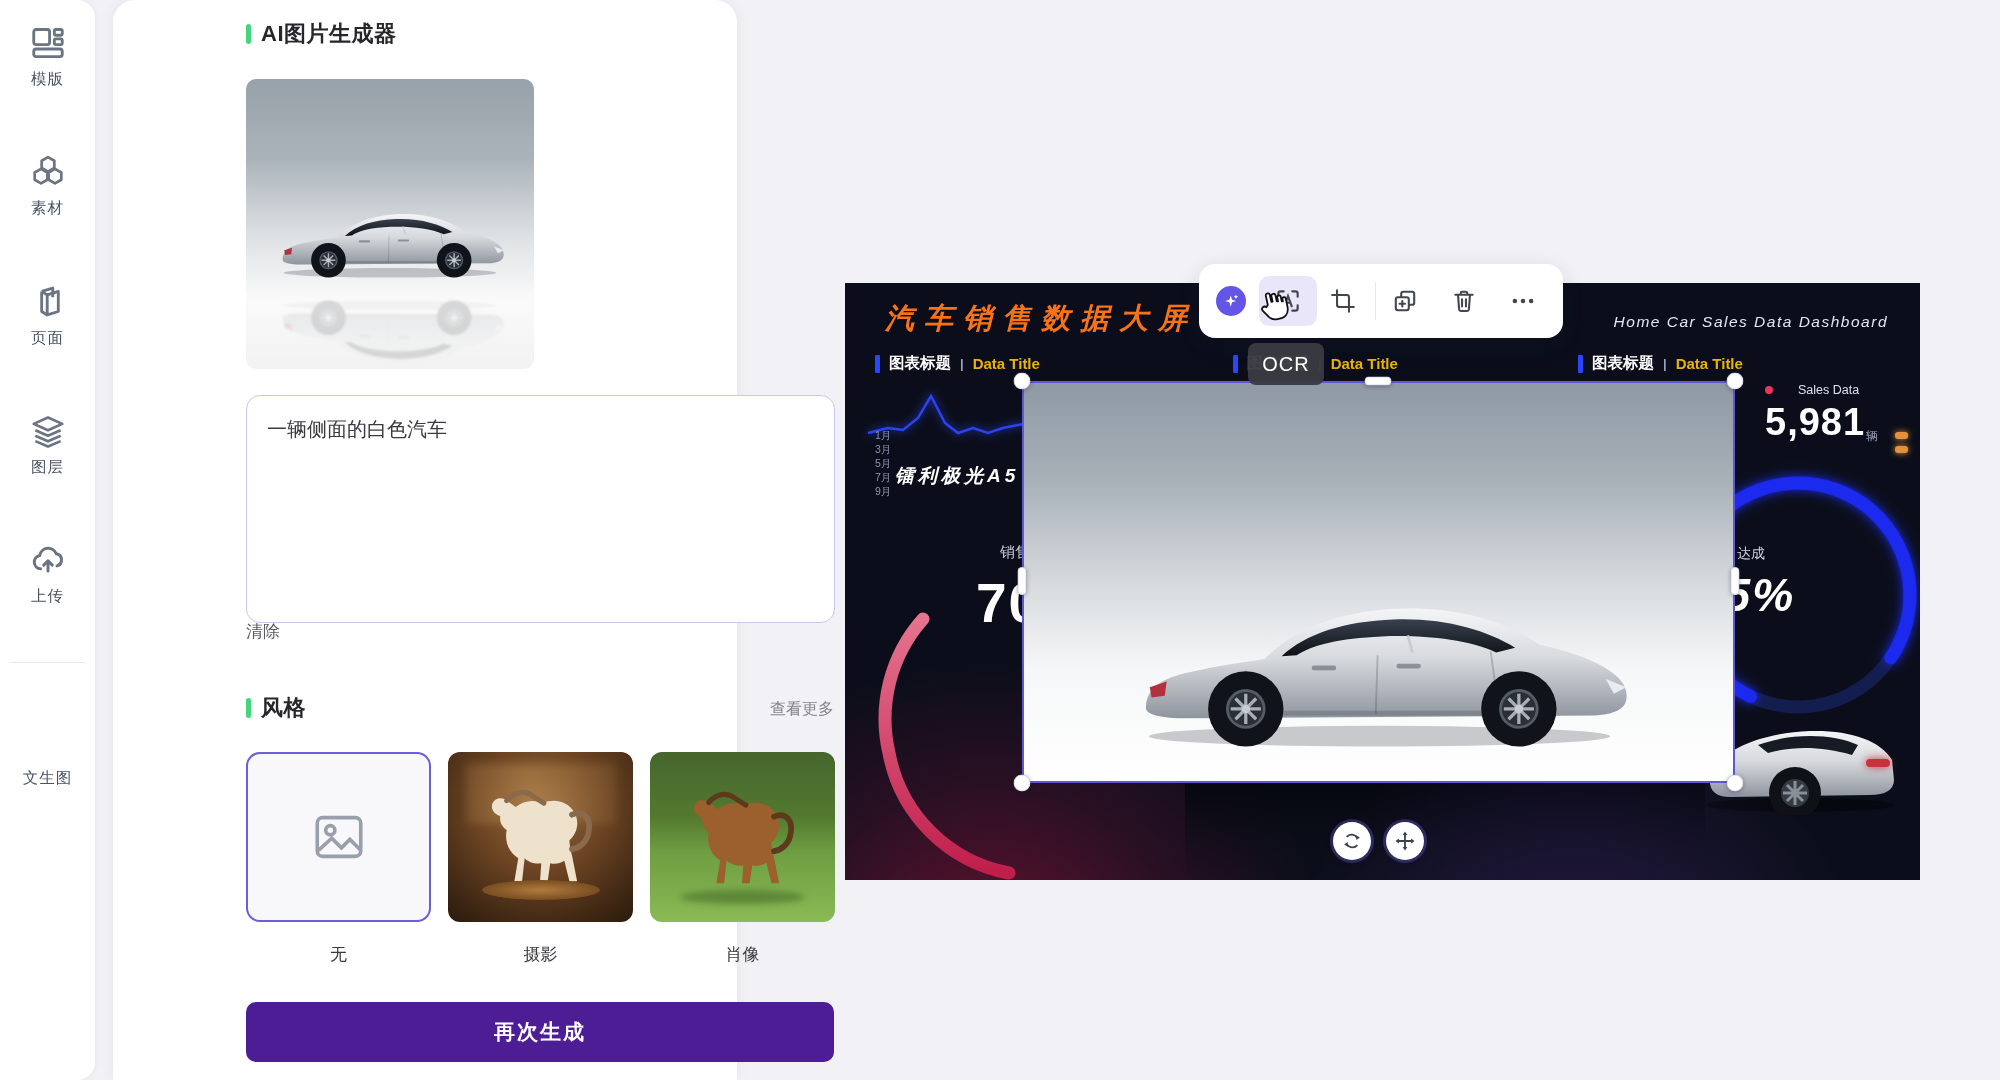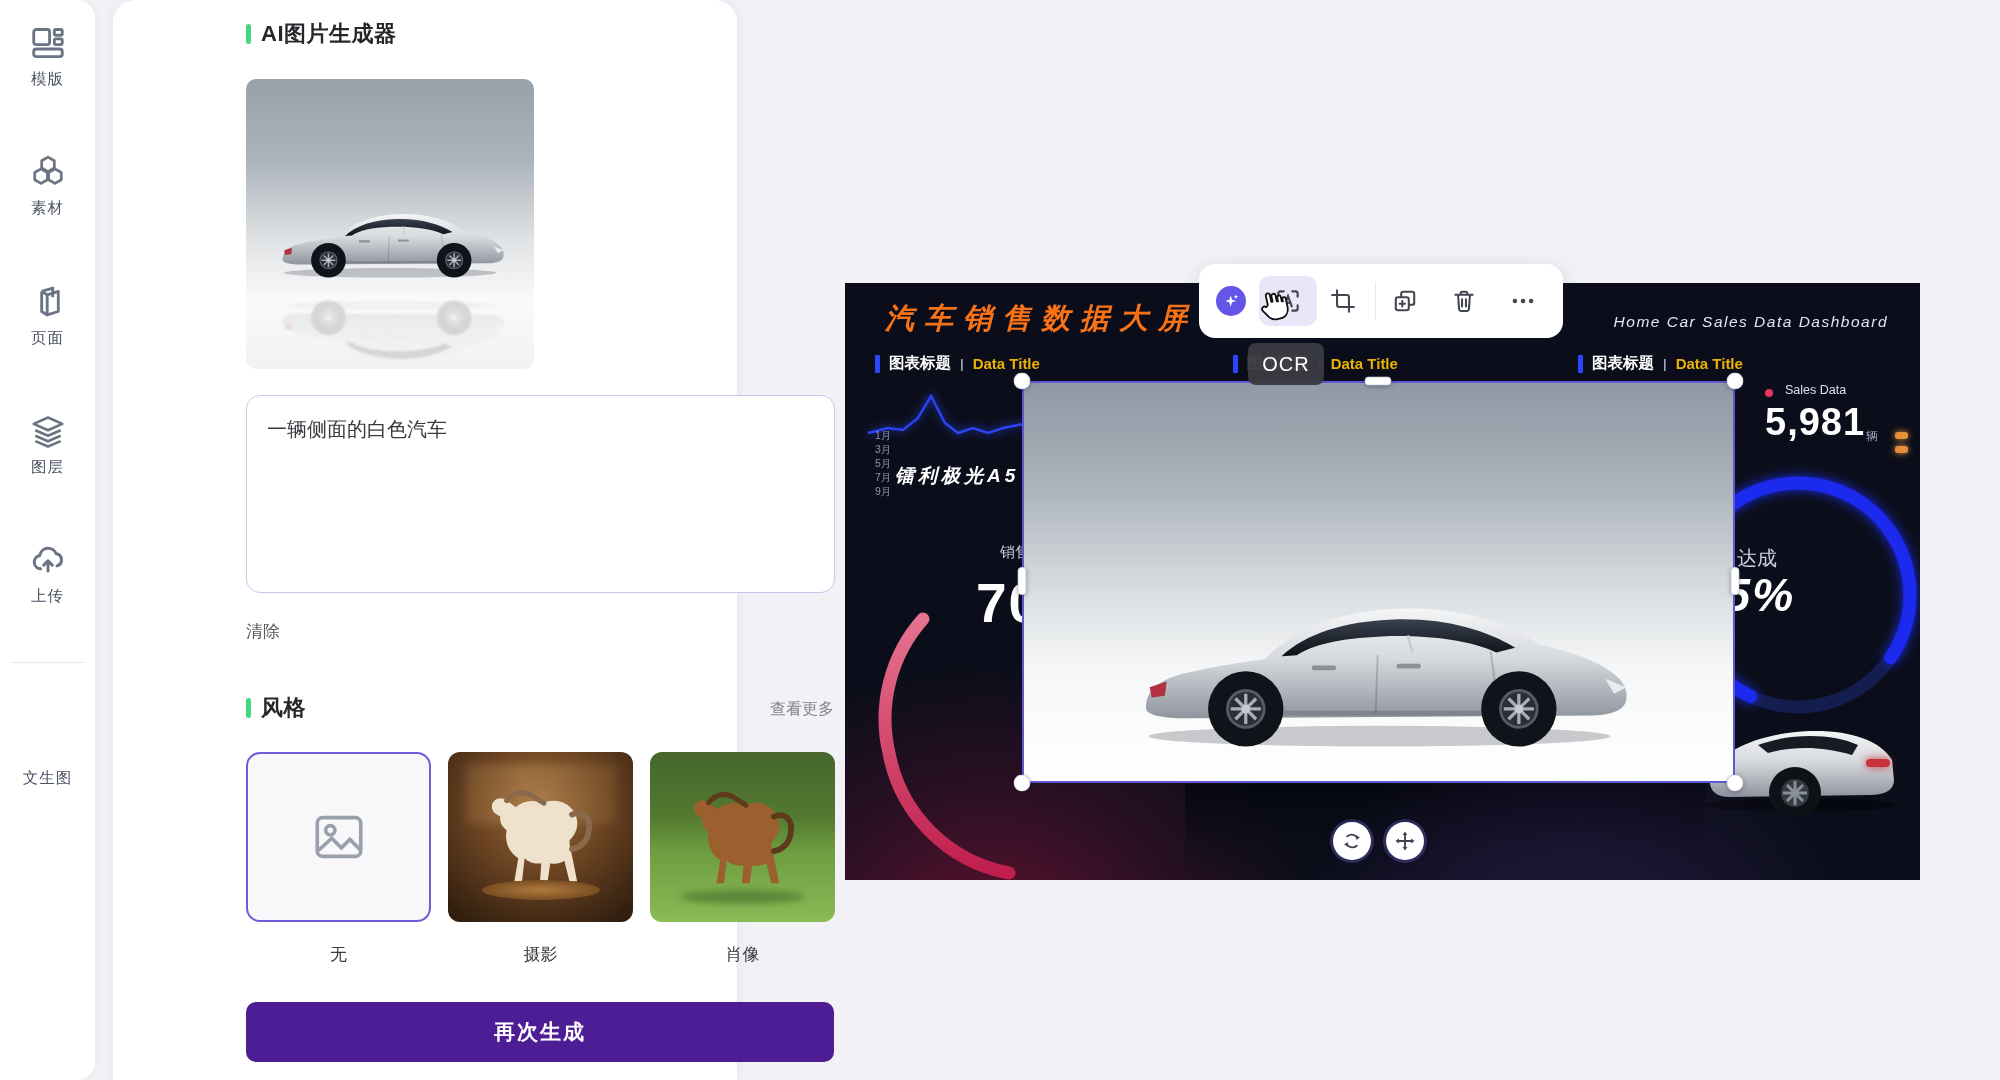--- a/index.html
+++ b/index.html
@@ -14,21 +14,21 @@
   .rail-item svg { display:block; margin:0 auto; }
   .rail-label { display:block; margin-top:7px; font-size:15.5px; color:#4A5262; letter-spacing:1px; }
   .rail-div { position:absolute; left:10px; top:662px; width:75px; height:1px; background:#E8E8EE; }
 
   
   .panel { left:113px; top:0; width:624px; height:1080px; background:#FFFFFF; border-radius:22px 22px 0 0; box-shadow:0 0 14px rgba(40,40,80,.06); z-index:9; }
   .accent-bar { position:absolute; width:5px; height:20px; border-radius:3px; background:#44D57F; }
   .panel-title { font-size:22px; font-weight:bold; color:#26262B; letter-spacing:.5px; }
   .thumb { position:absolute; left:133px; top:79px; width:288px; height:290px; border-radius:10px; overflow:hidden;
            background:linear-gradient(180deg,#97A1A9 0%,#ACB4BB 28%,#DFE2E4 55%,#FAFAFA 76%,#F2F2F2 100%); }
-  .prompt-box { position:absolute; left:133px; top:395px; width:589px; height:198px; border:1.5px solid #C9C6EE; border-radius:14px; padding:18px 20px; font-size:20px; color:#3A3A40; line-height:1.5; background:#fff; cursor:text; }
+  .prompt-box { position:absolute; left:133px; top:395px; width:589px; height:228px; border:1.5px solid #C9C6EE; border-radius:14px; padding:18px 20px; font-size:20px; color:#3A3A40; line-height:1.5; background:#fff; cursor:text; }
   .clear-link { position:absolute; left:133px; top:620px; font-size:17px; color:#5A5A60; cursor:pointer; }
   .see-more { position:absolute; left:133px; top:699px; width:588px; text-align:right; font-size:16px; color:#85858C; cursor:pointer; }
   .style-card { position:absolute; top:752px; width:185px; height:170px; border-radius:12px; overflow:hidden; cursor:pointer; }
   .style-card.selected { background:#F8F8FB; border:2px solid #6B5FD9; border-radius:14px; display:flex; align-items:center; justify-content:center; }
   .style-label { position:absolute; top:943px; width:185px; text-align:center; font-size:17px; color:#3A3A40; }
   .gen-btn { position:absolute; left:133px; top:1002px; width:588px; height:60px; border-radius:10px; background:#4c1d95; color:#fff; font-size:21px; font-weight:600; letter-spacing:2px; text-align:center; line-height:60px; cursor:pointer; border:none; }
   .card-photo { background:radial-gradient(circle at 50% 32%, #9A6A3C 0%, #6A4322 45%, #3A2412 85%, #2A1A0C 100%); }
   .card-photo::before { content:""; position:absolute; left:18px; top:12px; width:150px; height:60px; background:linear-gradient(90deg,#C89A5E33,#E8B87044 40%,#C89A5E22); filter:blur(4px); }
   .card-grass { background:linear-gradient(180deg,#46662E 0%,#53792F 38%,#6E9C41 58%,#8ABB55 100%); }
 
@@ -40,25 +40,25 @@
   .dash-sub { position:absolute; right:32px; top:30px; font-size:15.5px; font-style:italic; letter-spacing:1.5px; color:#E2E6F0; }
   .chart-hd { position:absolute; display:flex; align-items:center; gap:9px; }
   .chart-hd .bar { width:5px; height:18px; background:#2B46FF; border-radius:1px; }
   .chart-hd .cn { font-size:15.5px; font-weight:bold; color:#FFFFFF; }
   .chart-hd .pipe { font-size:13px; color:#9BA2BC; font-weight:bold; }
   .chart-hd .en { font-size:15px; font-weight:bold; color:#eab308; }
   .xlabels { position:absolute; left:30px; top:146px; width:142px; display:flex; justify-content:space-between; font-size:10.5px; color:#8A92AC;flex-direction:column; }
   .car-model { position:absolute; left:50px; top:180px; font-size:19px; font-weight:700; font-style:italic; letter-spacing:4px; color:#FFFFFF; }
   .metric-label { position:absolute; left:155px; top:260px; font-size:15px; color:#C5CADB; }
   .metric-value { position:absolute; left:131px; top:288px; font-size:55px; font-weight:bold; color:#FFFFFF; letter-spacing:2px; }
-  .legend { position:absolute; left:920px; top:100px; display:flex; align-items:flex-end; gap:12px; font-size:12.5px; color:#DCE0EC; }
+  .legend { position:absolute; left:920px; top:100px; display:flex; align-items:center; gap:25px; font-size:12.5px; color:#DCE0EC; }
   .legend .dot { width:8px; height:8px; border-radius:50%; background:#E8365F; }
   .sales-val { position:absolute; left:920px; top:118px; font-size:38px; font-weight:bold; color:#FFFFFF; letter-spacing:1px; }
   .sales-unit { position:absolute; left:1021px; top:145px; font-size:12px; color:#99A1B8; }
-  .goal-label { position:absolute; left:892px; top:262px; font-size:20px; color:#CAD0E2; }
+  .goal-label { position:absolute; left:892px; top:262px; font-size:14px; color:#CAD0E2; }
   .goal-value { position:absolute; left:852px; top:285px; font-size:46px; font-weight:800; font-style:italic; color:#FFFFFF; letter-spacing:2px; }
   .taillight-dot { position:absolute; width:13px; height:7px; border-radius:3px; background:#E5913C; box-shadow:0 0 6px #E5913C; }
 
   
   .sel-img { left:1022px; top:381px; width:713px; height:402px; overflow:hidden; z-index:5;
              background:linear-gradient(180deg,#8E99A4 0%,#A9B1B9 25%,#D9DDE0 52%,#F6F7F8 72%,#FFFFFF 100%); }
   .sel-border { left:1022px; top:381px; width:713px; height:402px; border:2px solid #6156D4; z-index:6; pointer-events:none; }
   .handle { position:absolute; background:#FFFFFF; border:1px solid rgba(90,90,130,.25); box-shadow:0 1px 4px rgba(20,20,60,.35); z-index:7; }
   .h-circle { width:17px; height:17px; border-radius:50%; transform:translate(-50%,-50%); cursor:nwse-resize; }
   .h-pill-h { width:27px; height:9px; border-radius:5px; transform:translate(-50%,-50%); cursor:ns-resize; }

